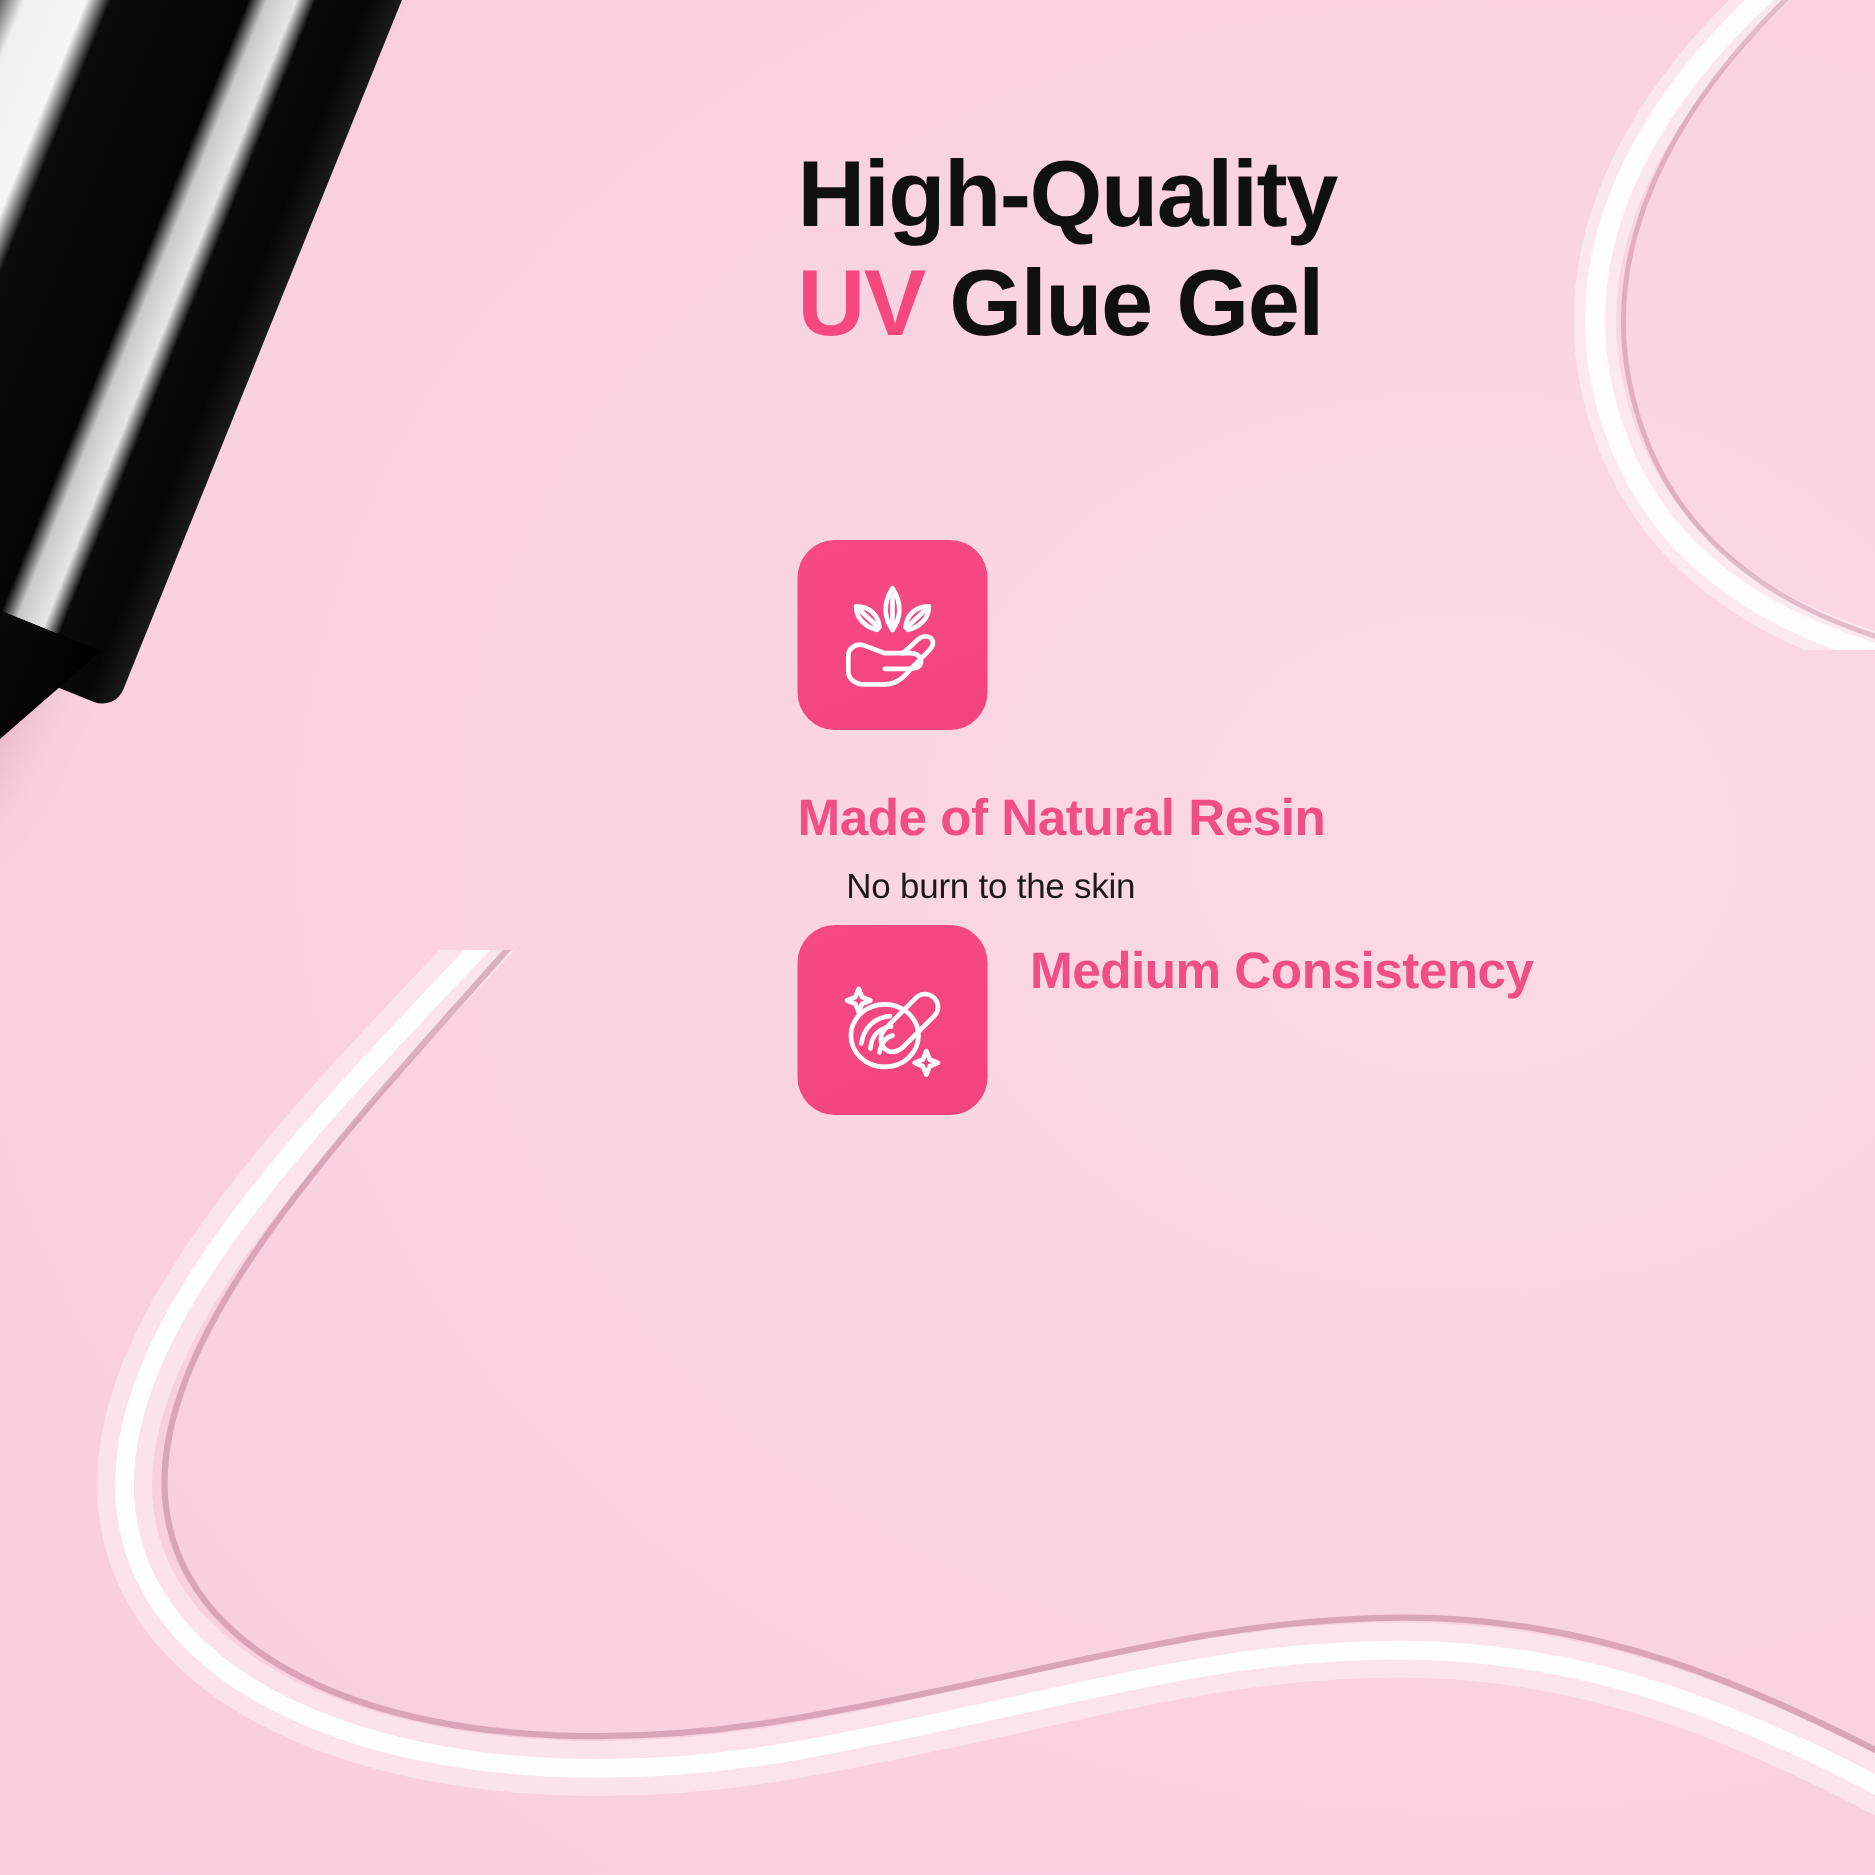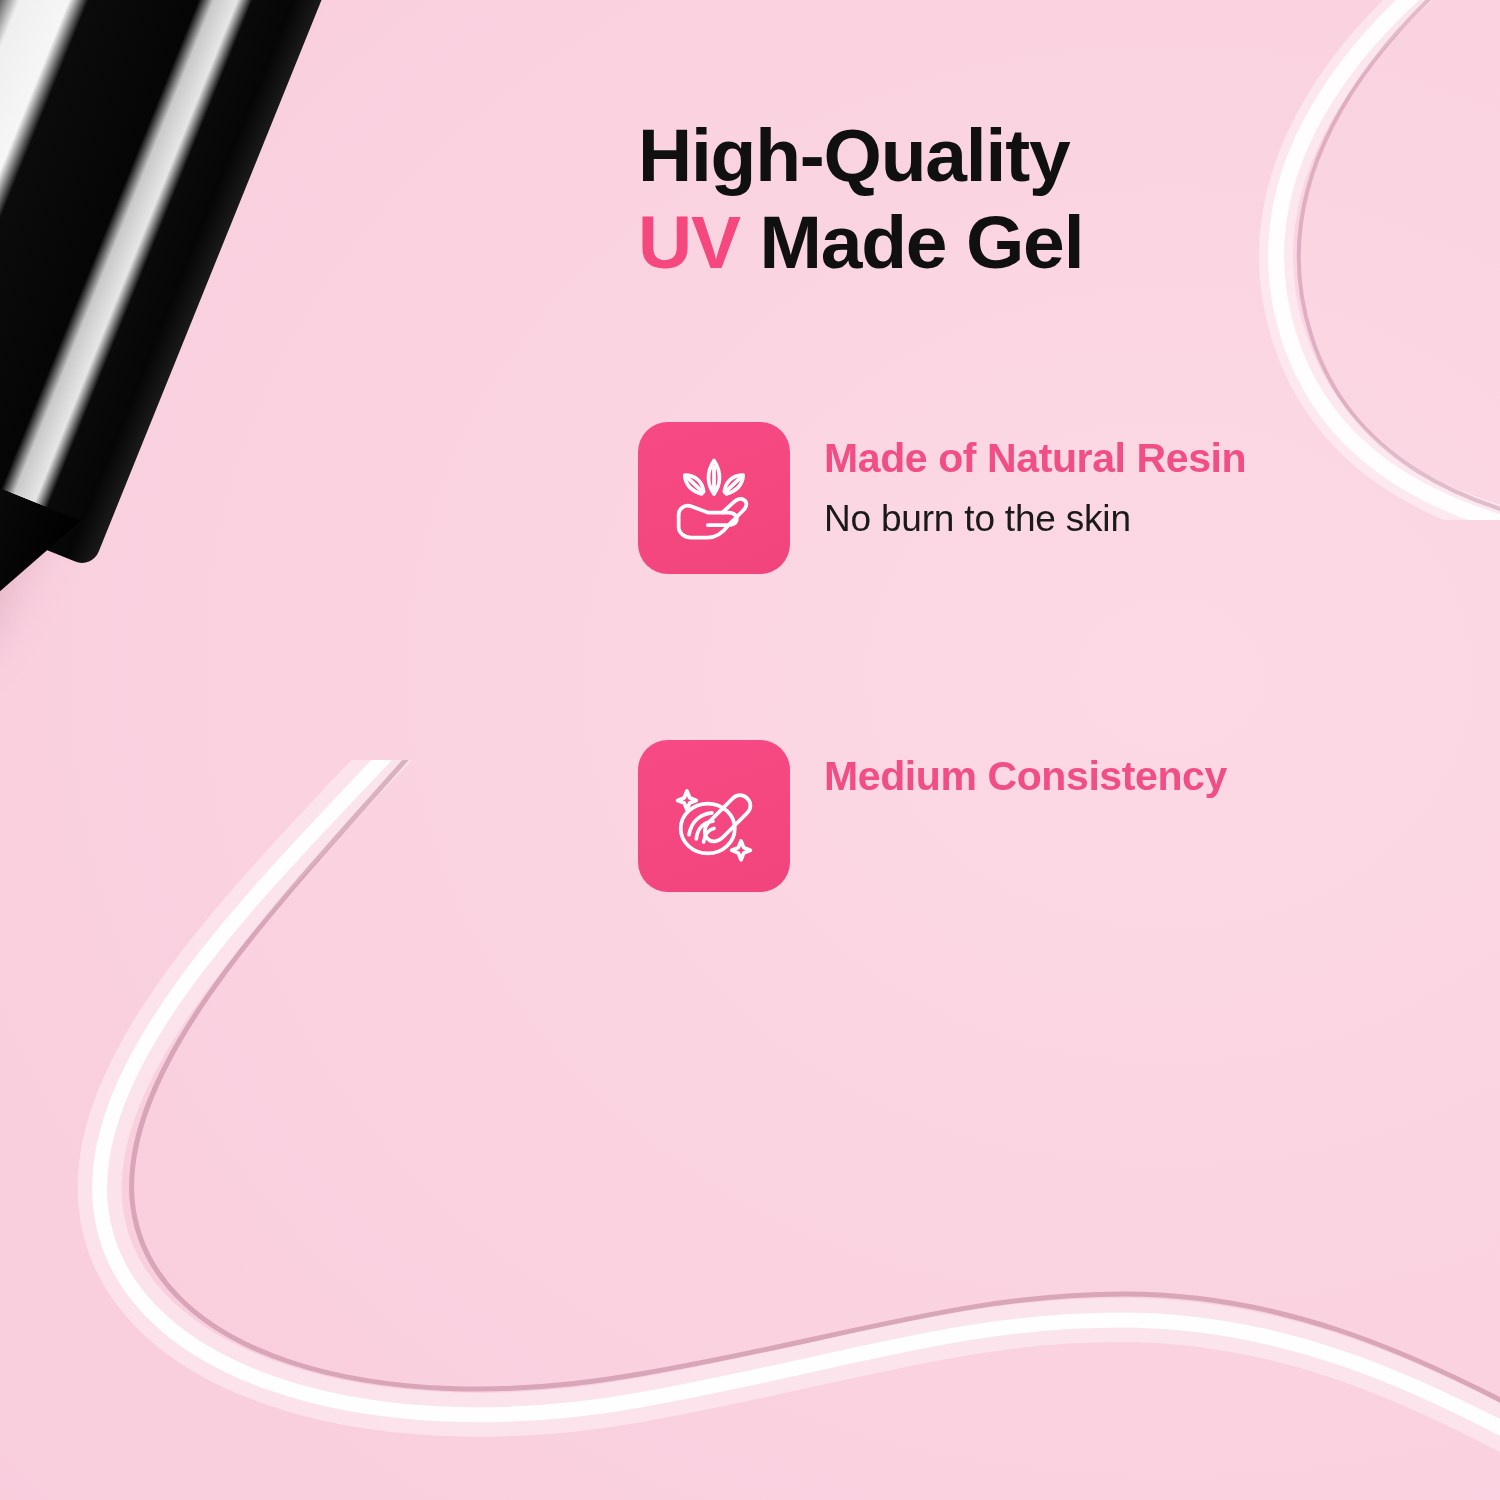--- a/index.html
+++ b/index.html
@@ -64,42 +64,42 @@
     position:absolute; left:8px; top:112px; width:620px;
     font-size:75px; font-weight:bold; line-height:1.16;
     color:#101010; letter-spacing:-1.2px;
   }
   #headline .accent { color:#f5487f; }
 
   .feature {
     position:absolute; left:8px; width:740px;
     display:flex; align-items:flex-start; gap:34px;
   }
-  #feature-0 { top:422px; }
+  #feature-0 { top:432px;flex-direction:column; }
   #feature-1 { top:740px; }
   #feature-2 { top:1062px; }
 
   .icon-tile {
     flex:0 0 auto;
     width:152px; height:152px;
     background:linear-gradient(160deg,#f74a84 0%,#f2447c 100%);
     border-radius:30px;
     display:flex; align-items:center; justify-content:center;
   }
   .icon-tile svg { width:104px; height:104px; display:block; }
 
   .feature-text { padding-top:14px; }
   .feature-title {
     font-size:41px; font-weight:bold; color:#f04e85;
     letter-spacing:-.4px; line-height:1.1; margin-bottom:14px;
     white-space:nowrap;
   }
   .feature-desc {
-    font-size:37px; font-weight:400; color:#1a1a1a;
-    line-height:1.30; letter-spacing:-.2px;
+    font-size:28px; font-weight:400; color:#1a1a1a;
+    line-height:1.30; letter-spacing:-.2px;margin-left:39px;
   }
   .feature-desc span { display:block; white-space:nowrap; }
 </style>
 </head>
 <body>
 
 <div id="stage">
 
   <svg class="ribbon" id="ribbon-top" viewBox="0 0 420 560" preserveAspectRatio="none">
     <path d="M300,-20 C150,90 60,230 110,380 C150,500 260,560 420,585" fill="none" stroke="rgba(255,255,255,0.92)" stroke-width="16" stroke-linecap="round"></path>
@@ -121,21 +121,21 @@
     <div id="tube-shoulder"></div>
 
   </div>
 
   <div id="content">
 
     <div id="headline">
       <div>High-Quality</div>
       <div>
         <span class="accent">UV</span>
-        <span>Made Gel</span>
+        <span>Glue Gel</span>
       </div>
     </div>
 
     <div class="feature" id="feature-0">
       <div class="icon-tile">
         <svg viewBox="0 0 100 100" fill="none" stroke="#ffffff" stroke-width="3.6" stroke-linecap="round" stroke-linejoin="round">
           <path d="M50 46 C44 38 42 26 50 14 C58 26 56 38 50 46 Z"></path>
           <path d="M50 20 L50 46"></path>
           <path d="M38 46 C30 44 22 38 22 28 C32 28 39 34 40 44 Z"></path>
           <path d="M24 30 L39 44"></path>

